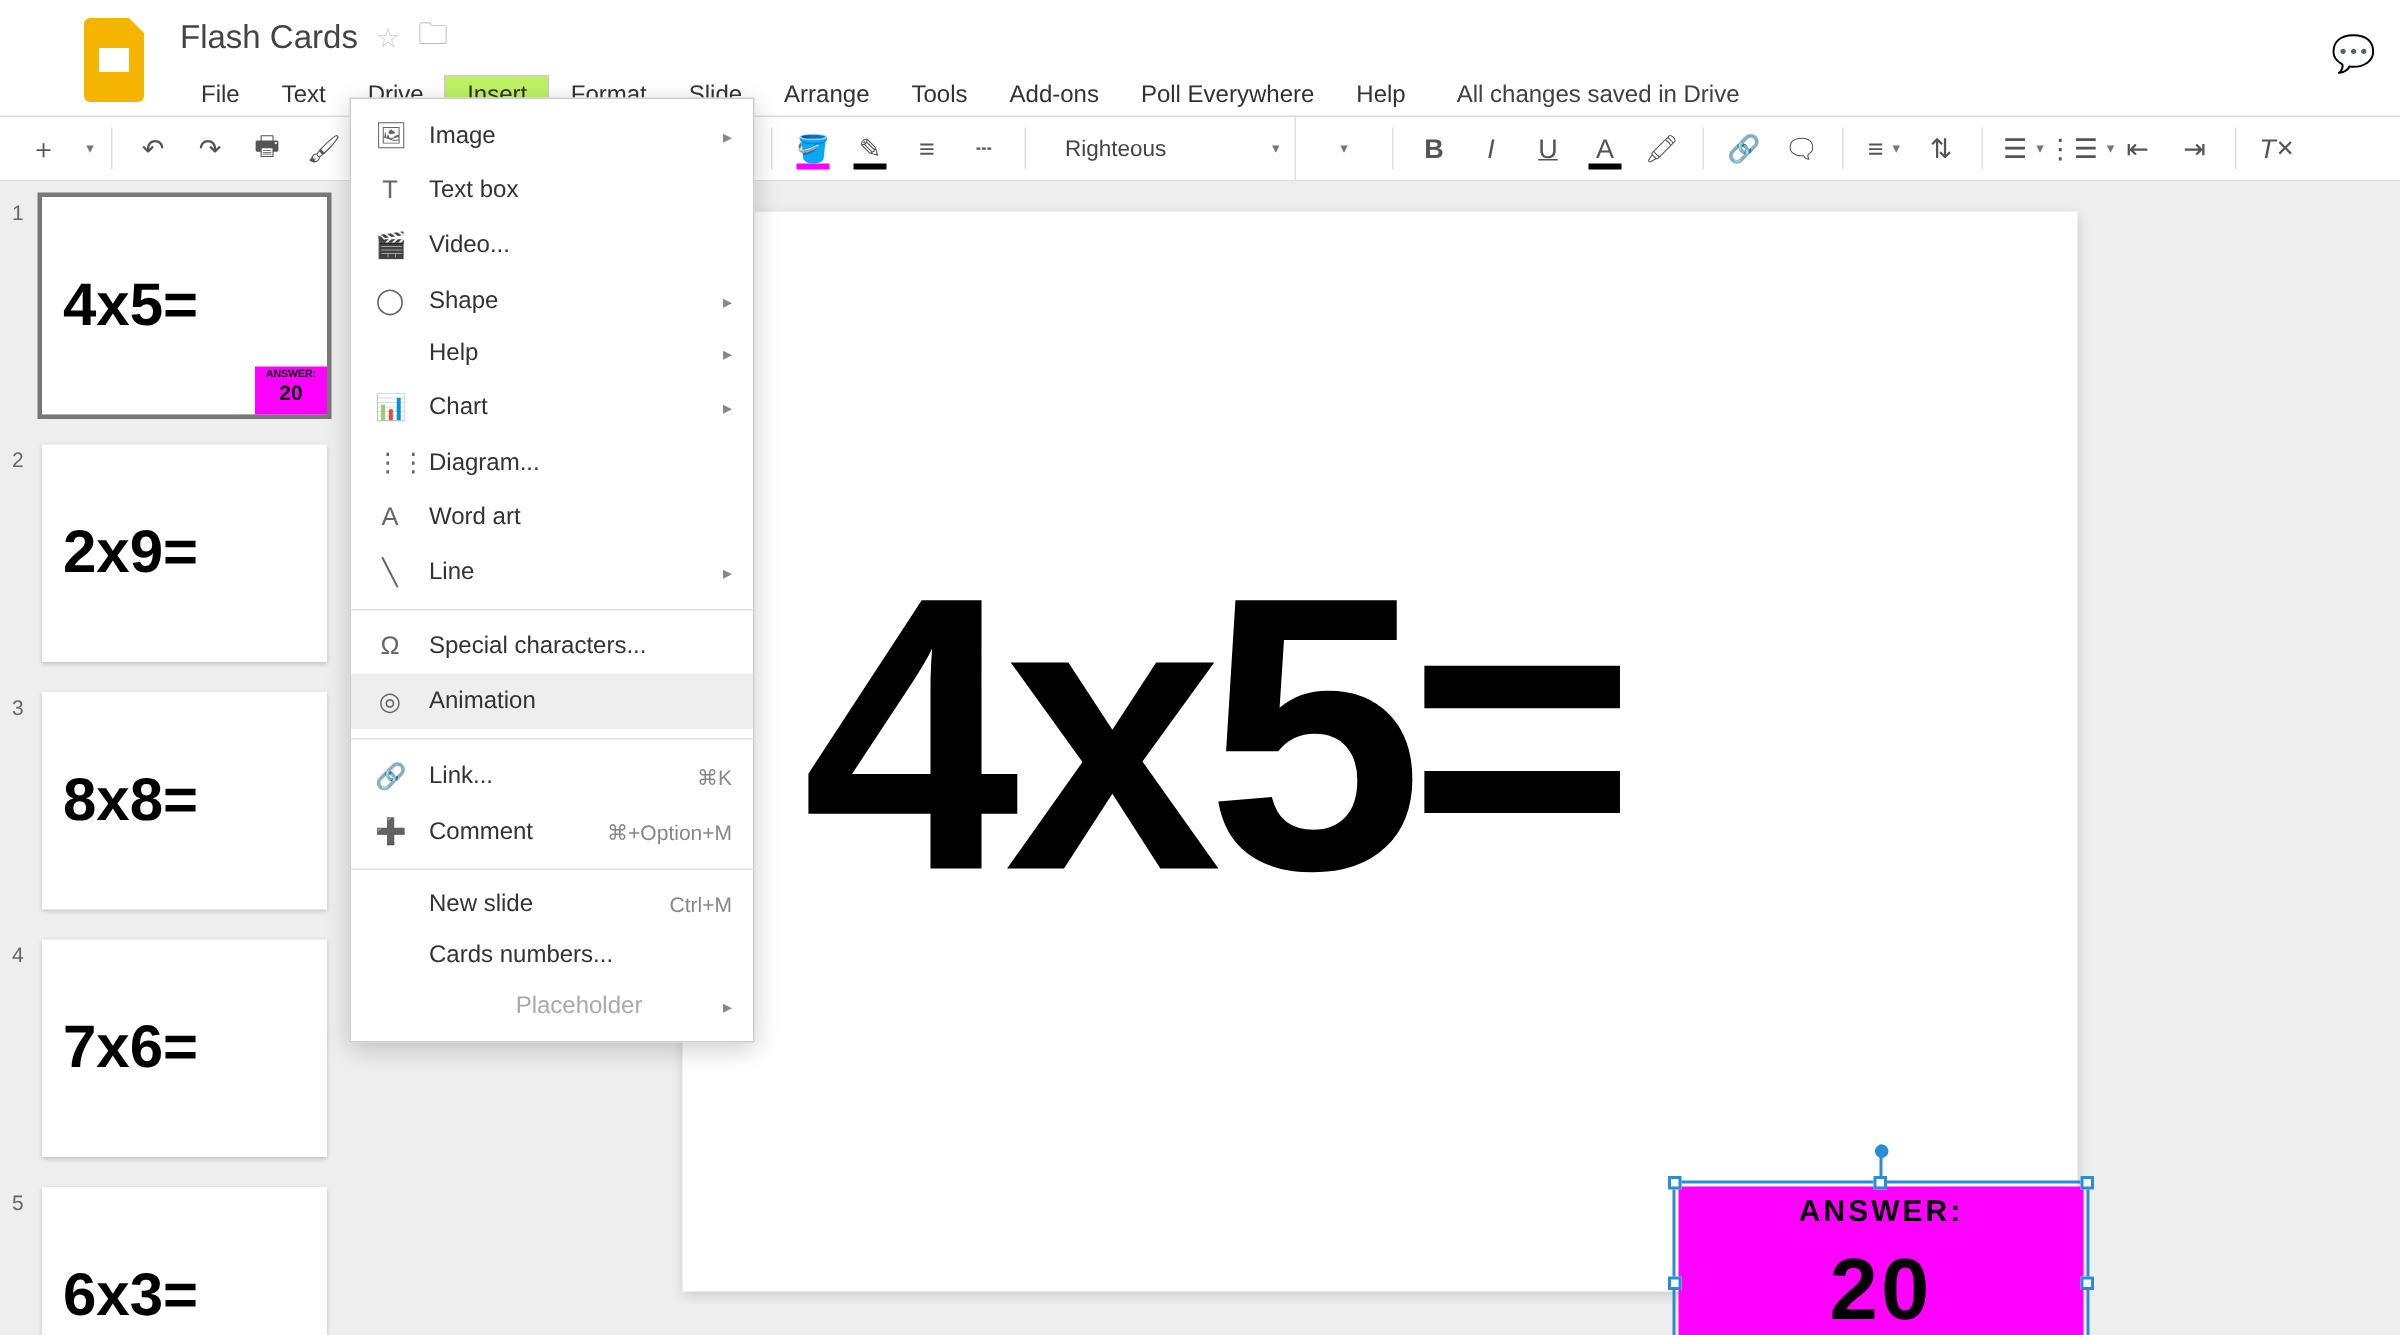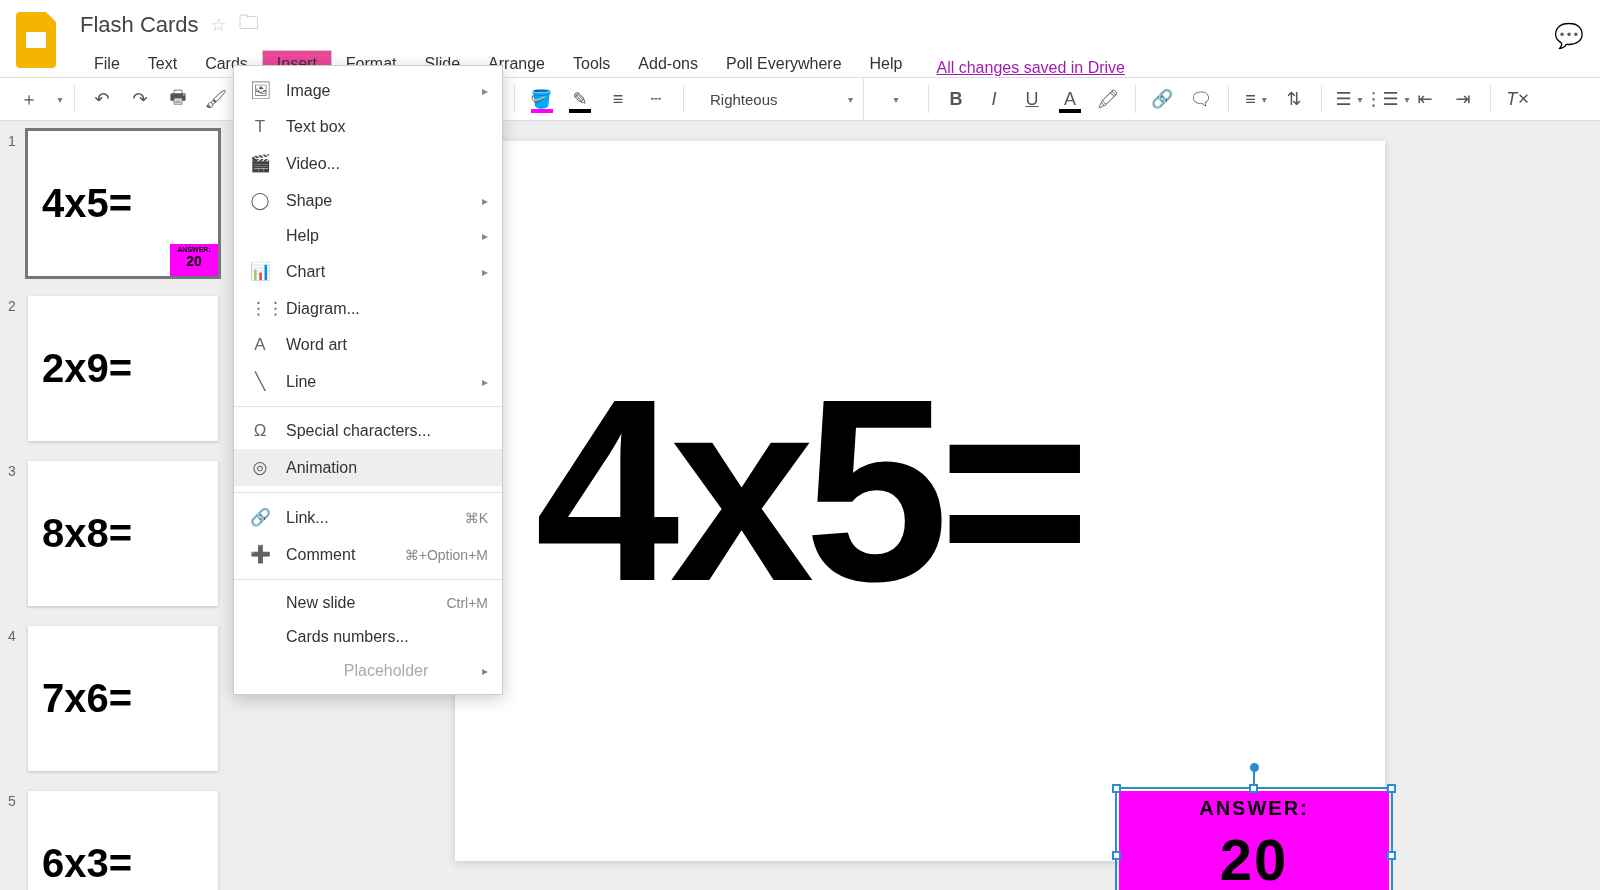--- a/index.html
+++ b/index.html
@@ -1,28 +1,28 @@
 <!DOCTYPE html>
 <html><head>
 <meta charset="utf-8">
 <style>
 * { margin:0; padding:0; box-sizing:border-box; font-family:Arial,Helvetica,sans-serif; }
 body { width:1600px; height:890px; background:#fff; overflow:hidden; position:relative; }
-.header { display:flex; align-items:flex-start; padding:8px 16px 0; }
+.header { display:flex; align-items:flex-start; padding:8px 16px 0;margin-left:40px; }
 .logo { width:40px; height:56px; background:#f4b400; border-radius:4px; position:relative; margin-right:24px; margin-top:4px; }
 .logo::before { content:''; position:absolute; left:10px; top:20px; width:20px; height:16px; background:#fff; }
 .logo::after { content:''; position:absolute; right:0; top:0; border-style:solid; border-width:0 10px 10px 0; border-color:transparent #fff transparent transparent; }
 .title-area { flex:1; }
 .doc-title { font-size:22px; color:#444; display:flex; align-items:center; gap:12px; }
 .star-icon { color:#ccc; font-size:18px; }
 .folder-icon { color:#aaa; font-size:20px; }
-.menubar { display:flex; align-items:flex-end; gap:0; margin-top:8px; font-size:16px; color:#333; }
+.menubar { display:flex; align-items:center; gap:0; margin-top:8px; font-size:16px; color:#333; }
 .menubar .mi { padding:4px 14px; cursor:pointer; }
-.menubar .mi.active { background:#ec4899; border:1px solid #ccc; border-bottom:none; }
-.save-status { color:#a21caf; text-decoration:underline; margin-left:20px; }
+.menubar .mi.active { background:#bef264; border:1px solid #ccc; border-bottom:none; }
+.save-status { color:#404040; margin-left:20px; }
 .comments-icon { color:#888; font-size:24px; margin-top:14px; }
 .toolbar { height:44px; border-top:1px solid #ddd; border-bottom:1px solid #ddd; display:flex; align-items:center; padding:0 12px; gap:4px; background:#fff; }
 .tbtn { width:34px; height:34px; display:flex; align-items:center; justify-content:center; color:#555; font-size:18px; cursor:pointer; position:relative; }
 .tsep { width:1px; height:28px; background:#e0e0e0; margin:0 6px; }
 .font-select { min-width:170px; padding:0 10px 0 16px; display:flex; align-items:center; justify-content:space-between; font-size:15px; color:#444; border-right:1px solid #e0e0e0; height:44px;gap:33px; }
 .dropdown-arrow { color:#777; font-size:10px; margin-left:6px; }
 .fill-color { position:relative; }
 .fill-color::after { content:''; position:absolute; bottom:3px; left:6px; right:6px; height:4px; background:#ff00ff; }
 .border-color::after { content:''; position:absolute; bottom:3px; left:6px; right:6px; height:4px; background:#000; }
 .text-color::after { content:''; position:absolute; bottom:3px; left:6px; right:6px; height:4px; background:#000; }
@@ -60,21 +60,21 @@
   <div class="logo"></div>
   <div class="title-area">
     <div class="doc-title">
       <span>Flash Cards</span>
       <span class="star-icon">☆</span>
       <span class="folder-icon">🗀</span>
     </div>
     <div class="menubar" id="menubar">
         <div class="mi">File</div>
         <div class="mi">Text</div>
-        <div class="mi">Cards</div>
+        <div class="mi">Drive</div>
         <div class="mi active">Insert</div>
         <div class="mi">Format</div>
         <div class="mi">Slide</div>
         <div class="mi">Arrange</div>
         <div class="mi">Tools</div>
         <div class="mi">Add-ons</div>
         <div class="mi">Poll Everywhere</div>
         <div class="mi">Help</div>
         <span class="save-status">All changes saved in Drive</span>
       </div>

